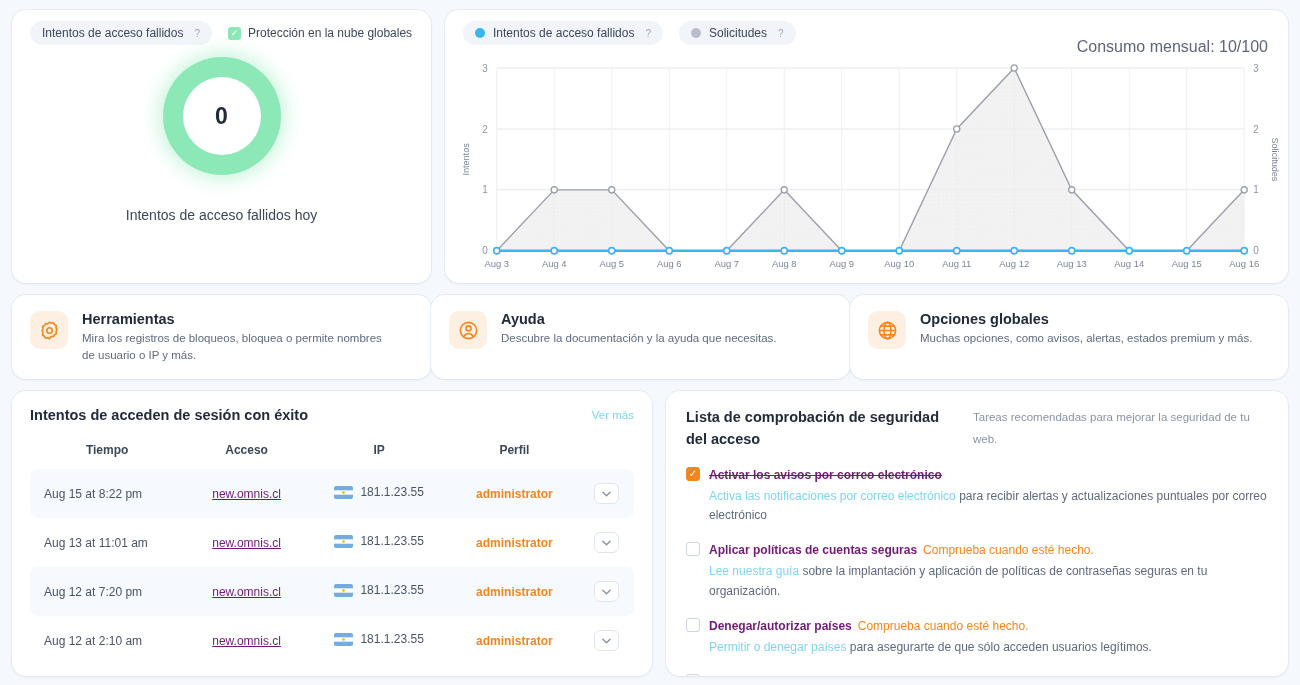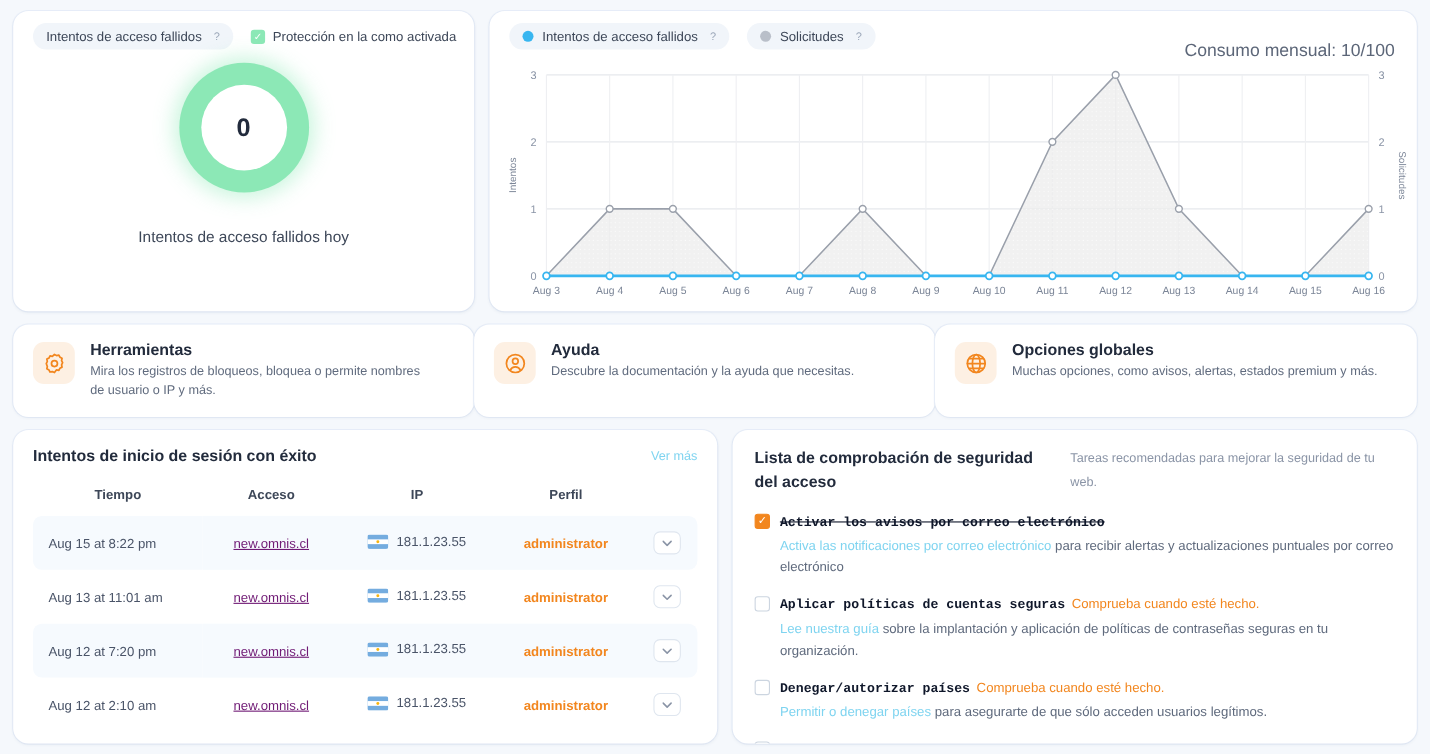--- a/index.html
+++ b/index.html
@@ -122,42 +122,42 @@
   .ck-box {
     width: 14px; height: 14px; border-radius: 3px; border: 1px solid #ccd5e0;
     background: #fff; flex: 0 0 14px; margin-top: 2px; cursor: pointer;
   }
   .ck-box.done {
     background: #f2861e; border-color: #f2861e;
     display: flex; align-items: center; justify-content: center;
     color: #fff; font-size: 10px; line-height: 1;
   }
   .ck-body { flex: 1; }
-  .ck-label { font-size: 12px; font-weight: 700; color: #0f172a; font-family: Liberation Mono, monospace; }
+  .ck-label { font-size: 12px; font-weight: 700; color: #701a75; }
   .ck-label.struck { text-decoration: line-through; }
   .ck-note { font-size: 12px; color: #f2861e; font-weight: 400; margin-left: 6px; }
   .ck-desc { font-size: 12px; color: #5f6a7d; line-height: 1.65; margin-top: 4px; }
   .ck-link { color: #7fd4f0; }
 </style>
 </head>
 <body>
 
 <div class="page">
 
   <div class="row1">
 
     <div class="card card-donut">
       <div class="pill-row">
         <span class="pill">
           <span>Intentos de acceso fallidos</span>
           <span class="q">?</span>
         </span>
         <span class="cloud-label">
           <span class="chk-green">✓</span>
-          <span>Protección en la como activada</span>
+          <span>Protección en la nube globales</span>
         </span>
       </div>
       <div class="donut-wrap">
         <div class="donut">
           <span class="donut-num">0</span>
         </div>
         <div class="donut-caption">Intentos de acceso fallidos hoy</div>
       </div>
     </div>
 
@@ -296,21 +296,21 @@
         <span class="feat-title" style="display:block">Opciones globales</span>
         <span class="feat-desc" style="display:block;max-width:340px">Muchas opciones, como avisos, alertas, estados premium y más.</span>
       </span>
     </div>
   </div>
 
   <div class="row3">
 
     <div class="card card-table">
       <div class="tbl-head-row">
-        <span class="tbl-title">Intentos de inicio de sesión con éxito</span>
+        <span class="tbl-title">Intentos de acceden de sesión con éxito</span>
         <span class="ver-mas">Ver más</span>
       </div>
       <table>
         <thead>
           <tr>
             <th class="col-time">Tiempo</th>
             <th class="col-acc">Acceso</th>
             <th class="col-ip">IP</th>
             <th class="col-prof">Perfil</th>
             <th class="col-act"></th>

